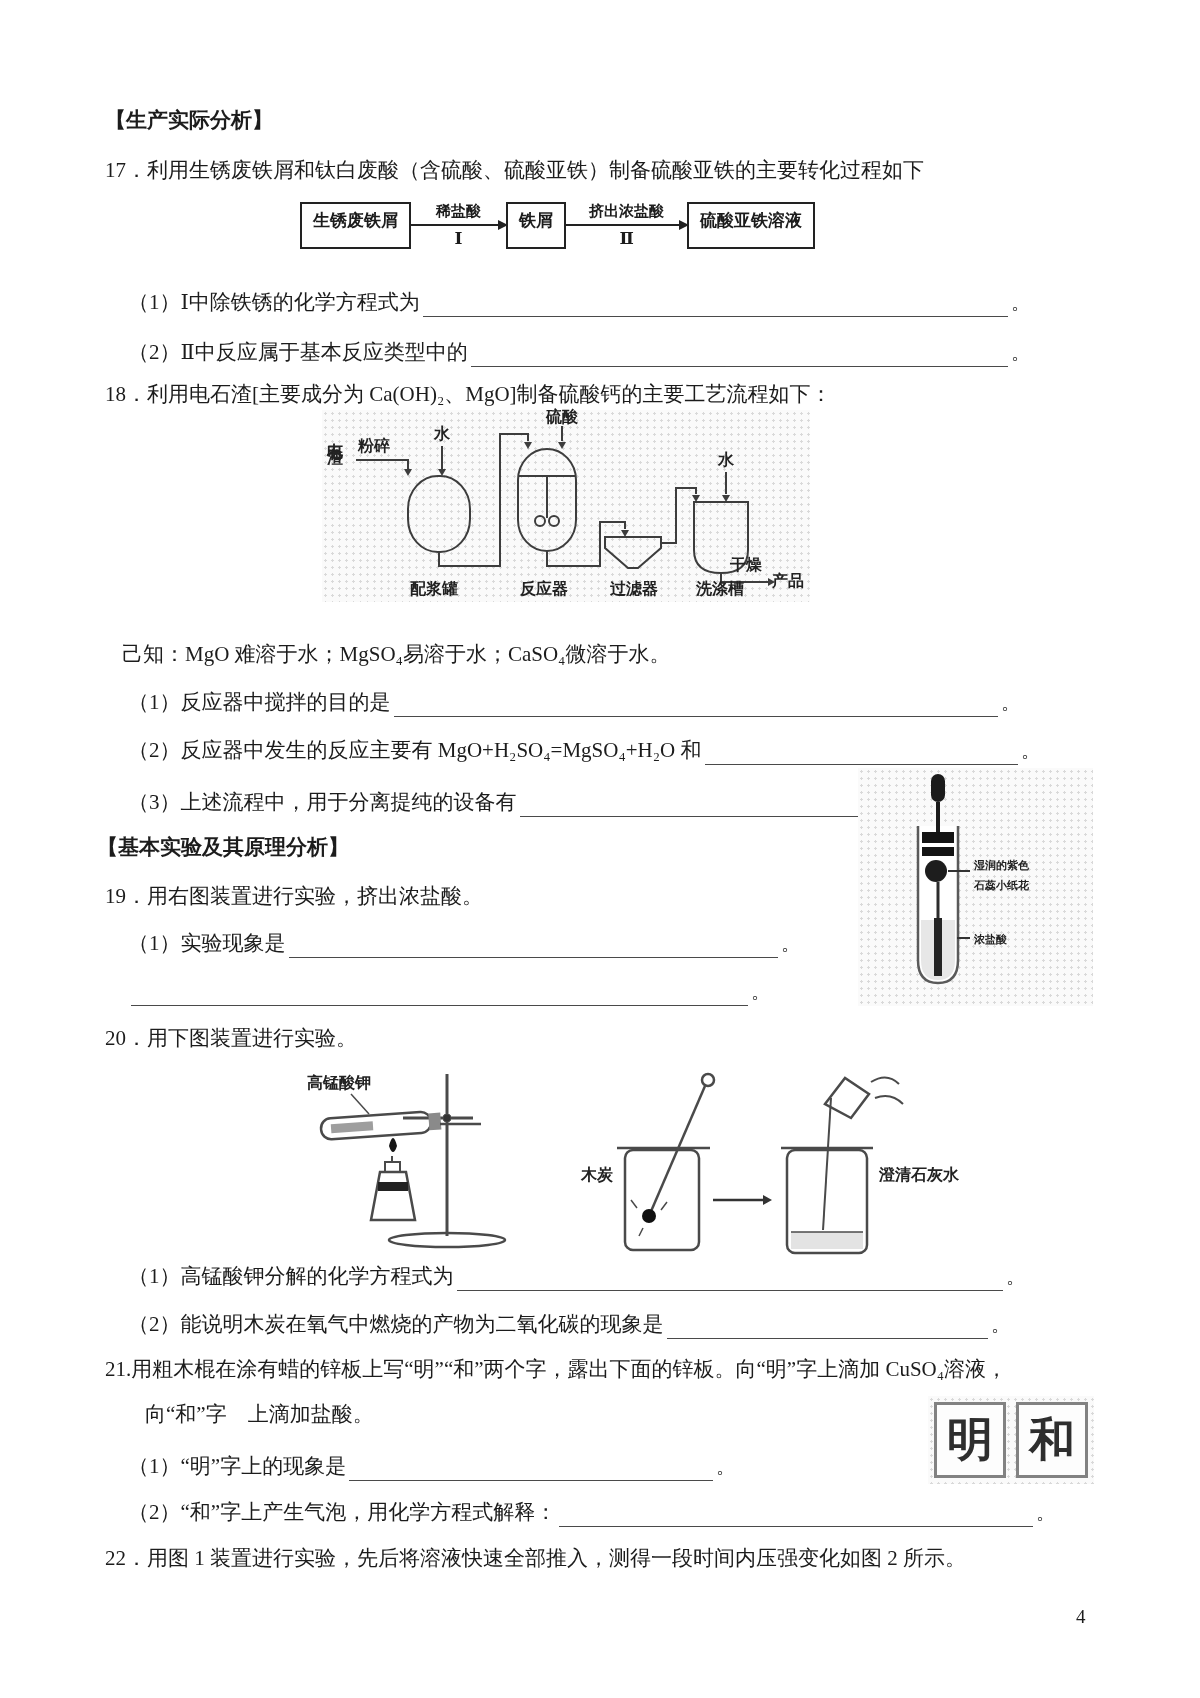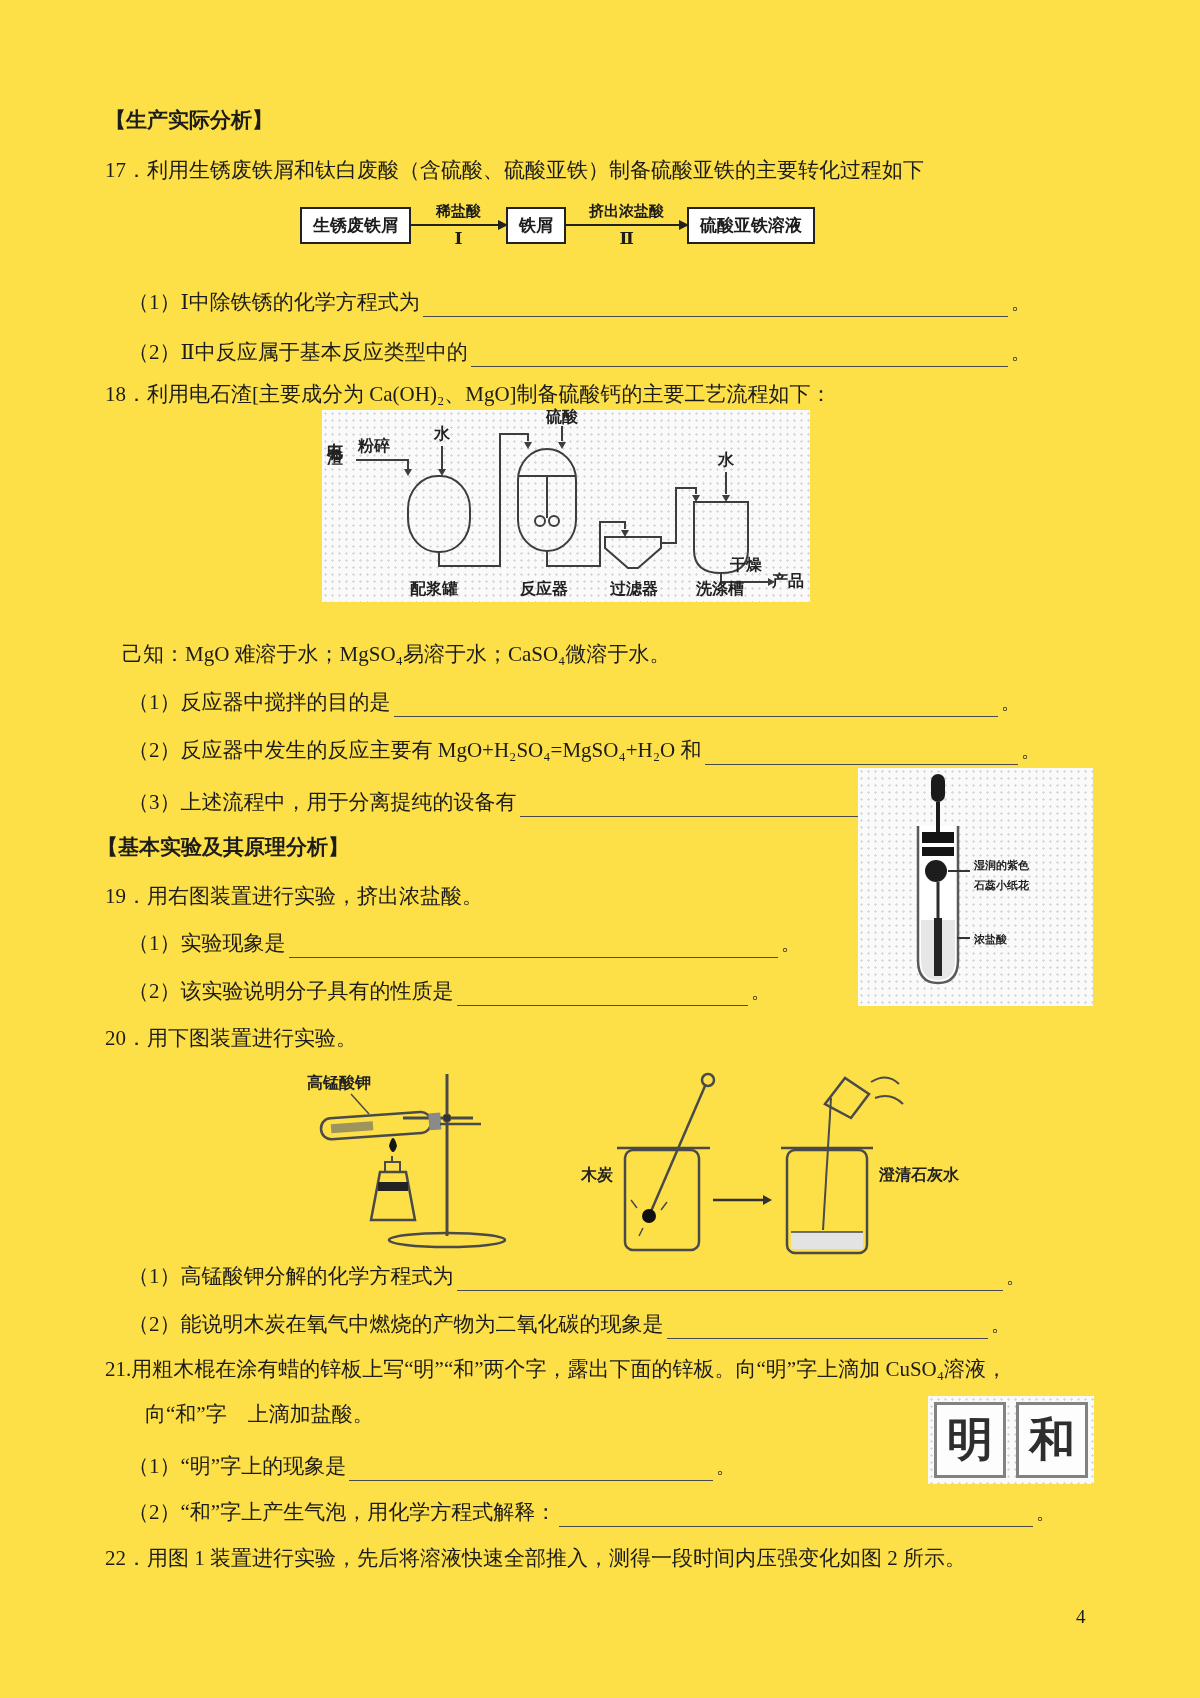--- a/index.html
+++ b/index.html
@@ -1,27 +1,27 @@
 <!DOCTYPE html>
 <html><head>
 <meta charset="utf-8">
 <style>
   html,body{margin:0;padding:0;background:#888;}
   .page{
-    position:relative;width:1200px;height:1698px;margin:0 auto;background:#fde047;
+    position:relative;width:1200px;height:1698px;margin:0 auto;background:#ffffff;
     font-family:"Liberation Serif","DejaVu Serif",serif;color:#1c1c1c;overflow:hidden;
   }
   .t{position:absolute;font-size:21px;line-height:29px;white-space:nowrap;}
   .line{position:absolute;display:flex;align-items:flex-end;font-size:21px;line-height:29px;white-space:nowrap;}
   .blank{flex:1;border-bottom:1.5px solid #4a4a4a;height:25px;margin:0 3px;}
   .period{font-size:19px;}
   .heading{font-weight:600;}
   .dotted{background-color:#fafafa;background-image:radial-gradient(#d9d9d9 1px,rgba(0,0,0,0) 1.2px);background-size:7px 7px;}
   
-  .flow{position:absolute;display:flex;align-items:center;}
+  .flow{position:absolute;display:flex;}
   .fbox{border:2.5px solid #222;padding:5px 11px;font-size:17px;font-weight:600;white-space:nowrap;background:#fff;}
   .farrow{display:flex;flex-direction:column;align-items:center;font-size:15px;font-weight:600;}
   .fa-line{position:relative;width:100%;border-top:2.5px solid #222;margin:3px 0 2px 0;height:0;}
   .fa-line:after{content:"";position:absolute;right:-2px;top:-6px;border-left:10px solid #222;border-top:5px solid rgba(0,0,0,0);border-bottom:5px solid rgba(0,0,0,0);}
   .fa-step{font-size:17px;font-weight:700;}
   
   .fig{position:absolute;}
   .fig .lb{position:absolute;font-size:16px;font-weight:600;color:#222;white-space:nowrap;line-height:18px;}
   .fig .lb.small{font-size:11px;}
   .vert{writing-mode:vertical-rl;letter-spacing:3px;font-size:17px;font-weight:700;}
@@ -154,21 +154,20 @@
     <span class="lb small" style="left:116px;top:162px">浓盐酸</span>
   </div>
 
   <div class="t" style="left:105px;top:882px">19．用右图装置进行实验，挤出浓盐酸。</div>
   <div class="line" style="left:128px;top:929px;width:672px">
     <span>（1）实验现象是</span>
     <span class="blank"></span>
     <span class="period">。</span>
   </div>
   <div class="line" style="left:128px;top:977px;width:642px">
-    <span>（2）该实验说明分子具有的性质是</span>
     <span class="blank"></span>
     <span class="period">。</span>
   </div>
 
   <div class="t" style="left:105px;top:1024px">20．用下图装置进行实验。</div>
 
   <div class="fig" style="left:285px;top:1068px;width:650px;height:190px">
     <svg width="650" height="190" viewBox="0 0 650 190">
       <g stroke="#4a4a4a" fill="none">
         <path d="M162,6 V168" stroke-width="3"></path>

